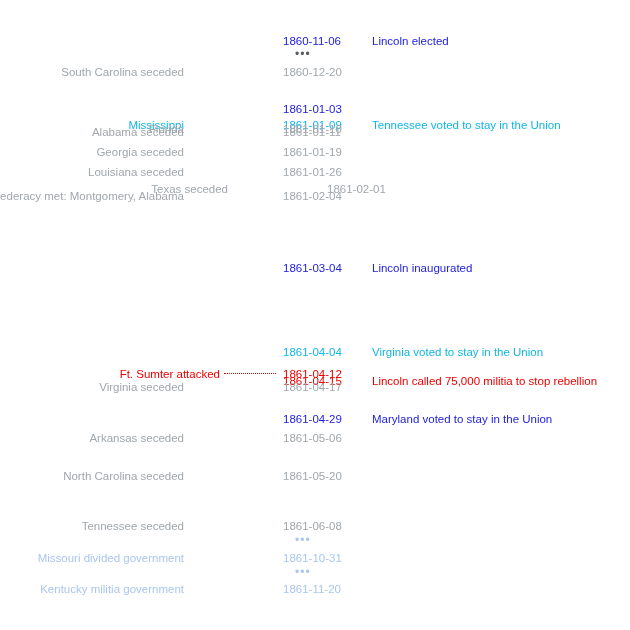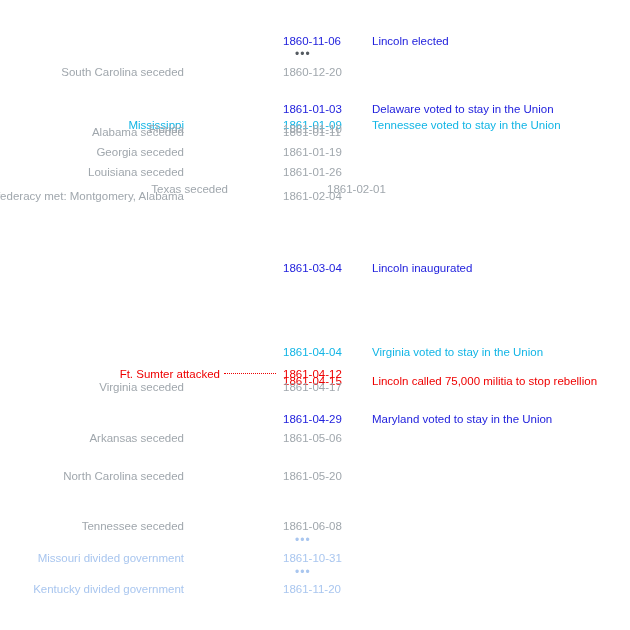--- a/index.html
+++ b/index.html
@@ -105,21 +105,20 @@
     <div class="entry c-union" style="top: 34px;">
       <span class="date">1860-11-06</span>
       <span class="event">Lincoln elected</span>
     </div>
     <div class="entry c-confederate" style="top: 65px;">
       <span class="label">South Carolina seceded</span>
       <span class="date">1860-12-20</span>
     </div>
     <div class="entry c-union" style="top: 102px;">
       <span class="date">1861-01-03</span>
-      <span class="event">Delaware voted to stay in the Union</span>
     </div>
     <div class="entry c-border" style="top: 118px;">
       <span class="label">Mississippi</span>
       <span class="date">1861-01-09</span>
       <span class="event">Tennessee voted to stay in the Union</span>
     </div>
     <div class="entry c-confederate" style="top: 122px;">
       <span class="label">Florida</span>
       <span class="date">1861-01-10</span>
     </div>
@@ -177,16 +176,16 @@
     </div>
     <div class="entry c-confederate" style="top: 519px;">
       <span class="label">Tennessee seceded</span>
       <span class="date">1861-06-08</span>
     </div>
     <div class="entry c-divided" style="top: 551px;">
       <span class="label">Missouri divided government</span>
       <span class="date">1861-10-31</span>
     </div>
     <div class="entry c-divided" style="top: 582px;">
-      <span class="label">Kentucky divided government</span>
+      <span class="label">Kentucky militia government</span>
       <span class="date">1861-11-20</span>
     </div>
   </div>
 
 </body></html>

